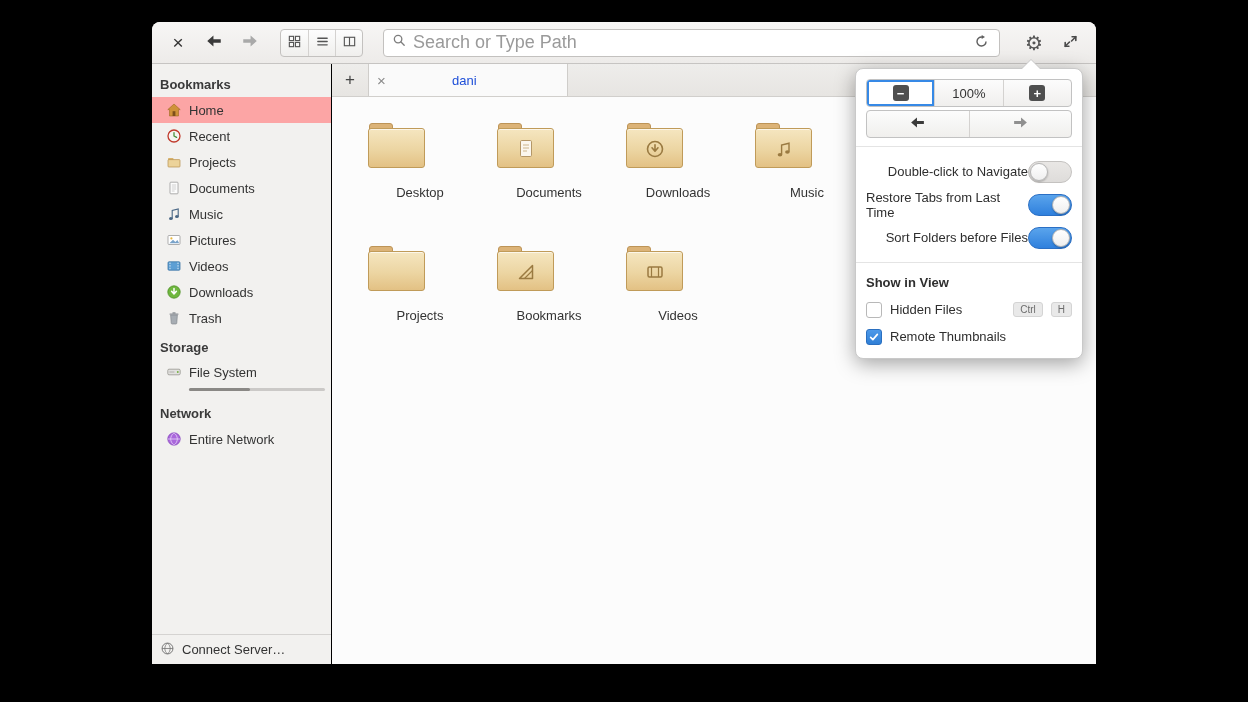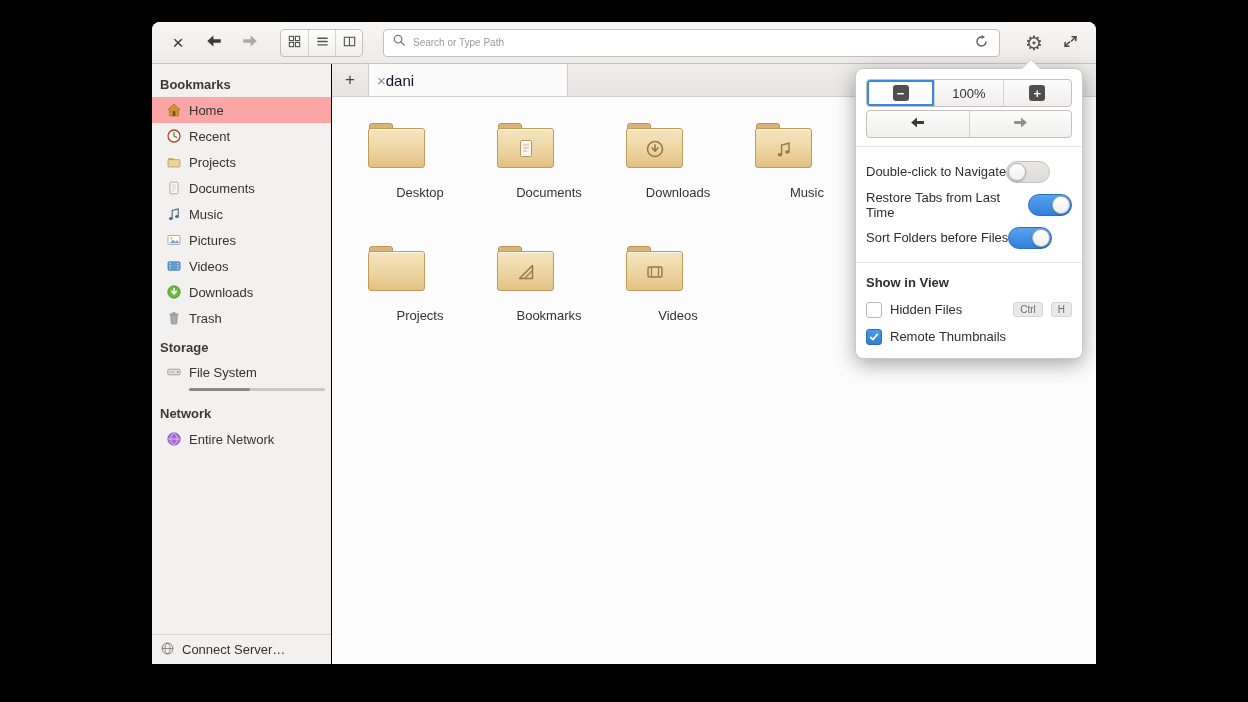--- a/index.html
+++ b/index.html
@@ -19,21 +19,21 @@
   .hb-btn { background:none; border:none; width:28px; height:28px; display:flex;
     align-items:center; justify-content:center; cursor:pointer; border-radius:4px; }
   .close-x { font-size:19px; color:#333; line-height:1; }
   .linked { display:flex; border:1px solid #c3c1bf; border-radius:4px; overflow:hidden;
     background:linear-gradient(#fdfdfd,#f0efed); margin-left:8px; }
   .linked .seg { width:27px; height:26px; border:none; background:transparent;
     display:flex; align-items:center; justify-content:center; cursor:pointer; }
   .linked .seg + .seg { border-left:1px solid #d4d2d0; }
   .search-entry { flex:1; height:28px; background:#fff; border:1px solid #c3c1bf;
     border-radius:4px; display:flex; align-items:center; padding:0 8px; gap:6px; margin:0 12px; }
-  .search-entry input { flex:1; border:none; outline:none; font-size:10px; color:#ec4899;
+  .search-entry input { flex:1; border:none; outline:none; font-size:18px; color:#ec4899;
     font-family:inherit; background:transparent; }
   .search-entry input::placeholder { color:#9a9a9a; }
   .gear-glyph { font-size:20px; color:#565656; line-height:1; }
 
   
   .win-body { flex:1; display:flex; min-height:0; }
 
   
   .sidebar { width:180px; flex:0 0 180px; background:#f2f1ef; border-right:1px solid #000000;
     display:flex; flex-direction:column; font-size:13px; color:#333; }
@@ -48,21 +48,21 @@
     gap:7px; padding:12px 8px; cursor:pointer; background:#f2f1ef; }
 
   
   .main { flex:1; display:flex; flex-direction:column; min-width:0; }
   .tabbar { height:33px; flex:0 0 33px; background:linear-gradient(#eeedeb,#e7e5e2);
     border-bottom:1px solid #d1cfcc; display:flex; align-items:stretch; }
   .newtab { width:36px; border:none; background:transparent; font-size:17px; color:#444; cursor:pointer; }
   .tab { width:200px; background:#fafafa; border-left:1px solid #cfcdca; border-right:1px solid #cfcdca;
     display:flex; align-items:center; padding:0 8px; cursor:pointer; }
   .tab-close { border:none; background:none; color:#8a8a8a; font-size:15px; cursor:pointer; line-height:1; }
-  .tab-label { flex:1; font-size:15px; color:#0f172a; margin-right:16px; }
+  .tab-label { flex:1; text-align:center; font-size:13px; color:#1d4ed8; margin-right:16px; }
 
   .content { flex:1; background:#fcfcfc; position:relative; overflow:hidden; }
   .filegrid { display:grid; grid-template-columns:repeat(4,129px); row-gap:46px; padding-top:26px;
     justify-items:center; }
   .file-item { display:flex; flex-direction:column; align-items:center; gap:16px; cursor:pointer; width:110px; }
   .file-label { font-size:13px; color:#333;margin-left:47px; }
 
   
   .folder { position:relative; width:58px; height:46px; }
   .ftab { position:absolute; top:0; left:1px; width:24px; height:10px; background:#dcb377;
@@ -83,21 +83,21 @@
   .pop-linked { display:flex; border:1px solid #c2c2c2; border-radius:4px; overflow:hidden;
     background:linear-gradient(#fcfcfc,#f0efed); height:28px; }
   .pop-linked + .pop-linked { margin-top:3px; }
   .pop-seg { flex:1; border:none; background:transparent; display:flex; align-items:center;
     justify-content:center; cursor:pointer; font-size:13px; color:#333; }
   .pop-seg + .pop-seg { border-left:1px solid #d4d2d0; }
   .pop-seg.focused { box-shadow:inset 0 0 0 2px #3689e6; background:#fff; }
   .sq-icon { width:16px; height:16px; background:#4f4f4f; color:#fff; border-radius:3px;
     display:flex; align-items:center; justify-content:center; font-size:13px; font-weight:bold; line-height:1; }
   .pop-sep { height:1px; background:#e4e4e4; margin:8px -10px; }
-  .pop-row { height:33px; display:flex; align-items:center; justify-content:flex-start; }
+  .pop-row { height:33px; display:flex; align-items:center; justify-content:flex-end; }
   .pop-subheader { font-weight:bold; padding:4px 0 6px 0; }
   .check-row { height:27px; display:flex; align-items:center; gap:8px; }
   .check-row .spacer { flex:1; }
   .kbd { font-size:10px; color:#6c6c6c; background:#e9e9e9; border:1px solid #d4d4d4;
     border-radius:3px; padding:1px 6px; }
 
   
   .toggle { width:44px; height:22px; border-radius:11px; position:relative; cursor:pointer;
     background:linear-gradient(#e9e7e5,#dedcda); border:1px solid #c4c2c0; flex:0 0 44px; }
   .toggle .knob { position:absolute; top:1px; left:1px; width:18px; height:18px; border-radius:50%;

